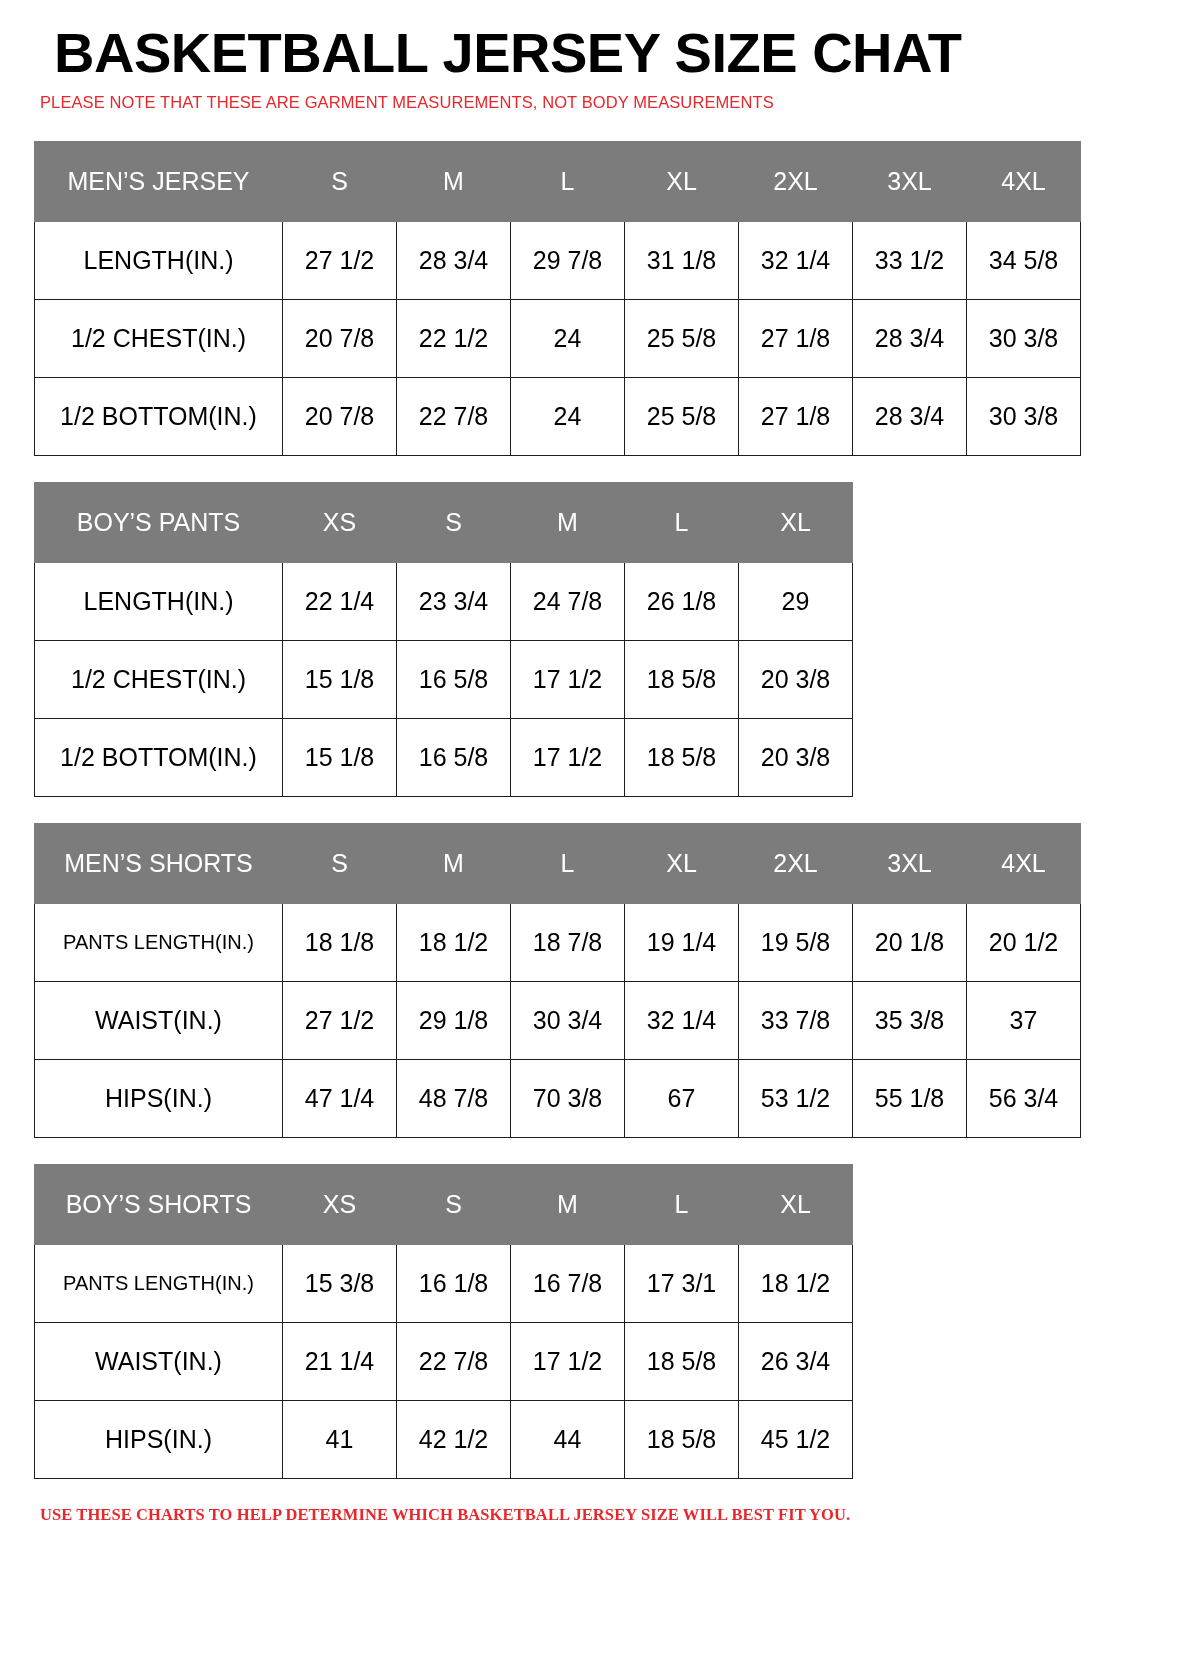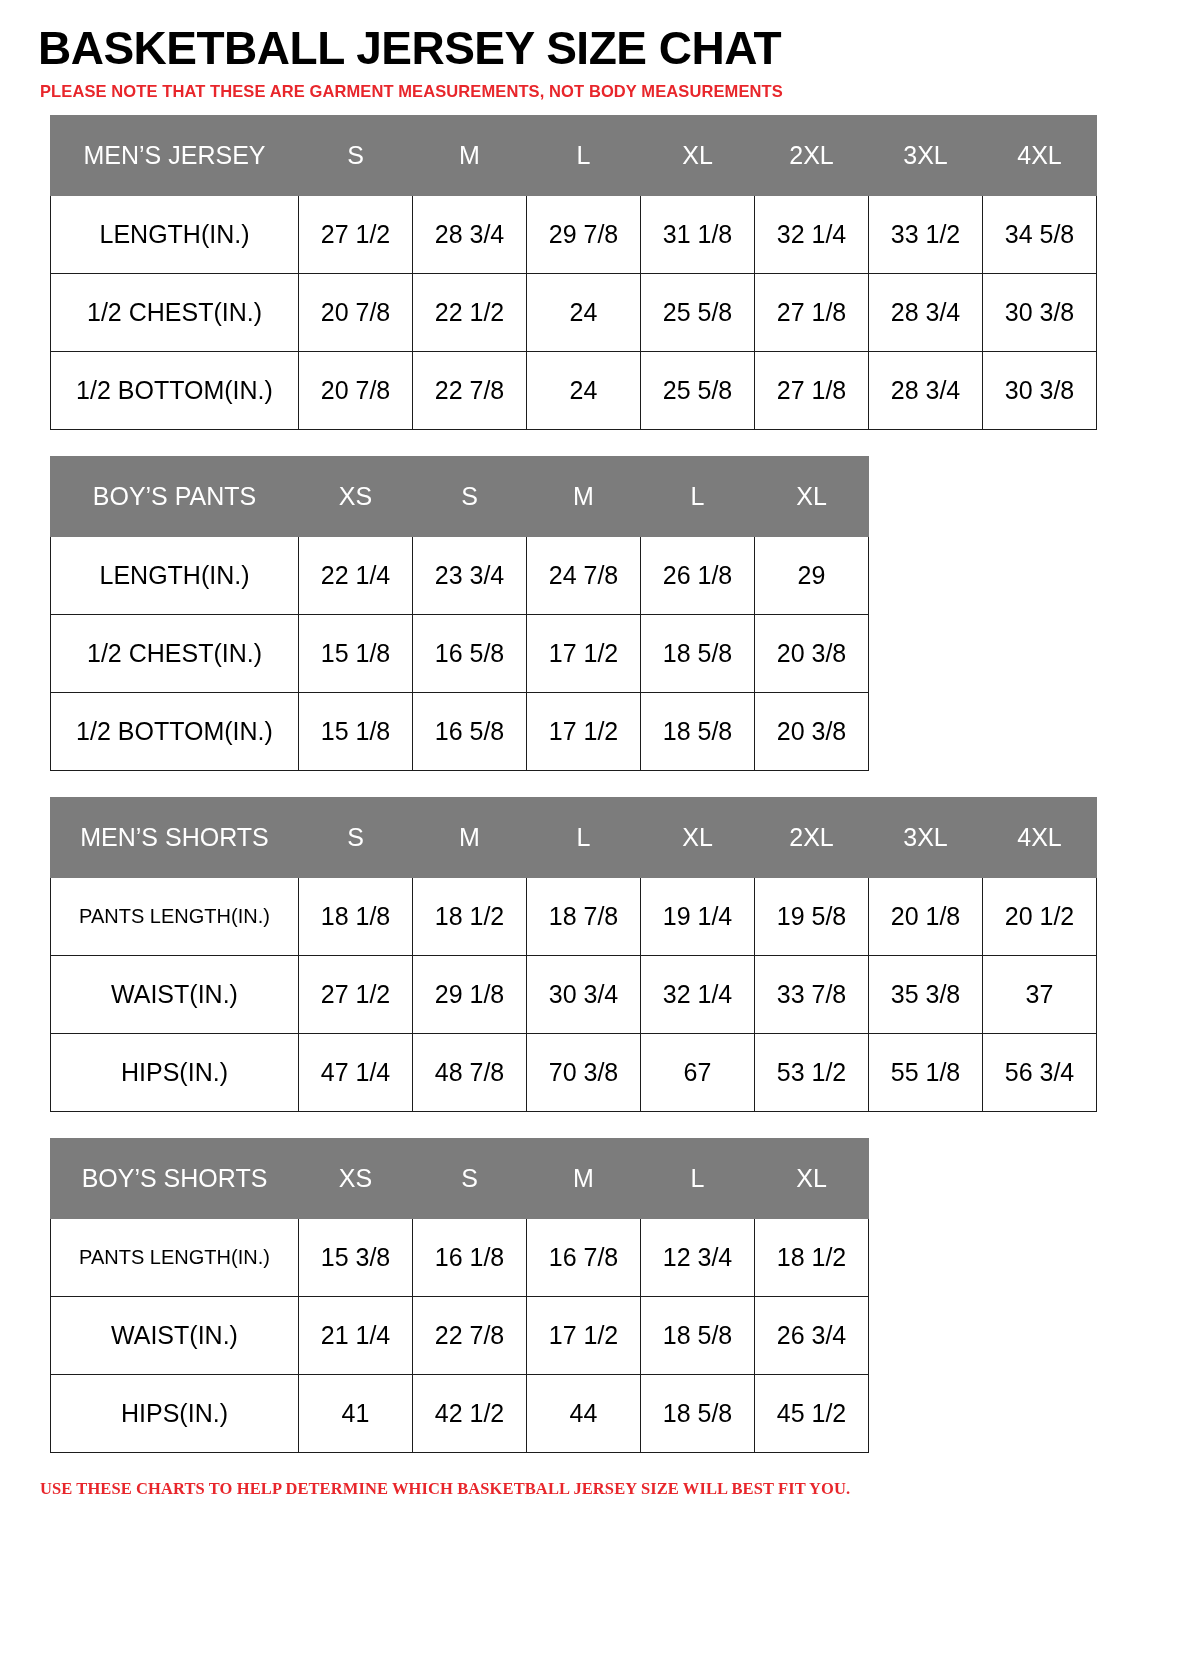--- a/index.html
+++ b/index.html
@@ -15,48 +15,48 @@
     overflow: hidden;
   }
   .page {
     position: relative;
     width: 1200px;
     height: 1679px;
     box-sizing: border-box;
     padding: 18px 34px 0 34px;
   }
   .title {
-    font-size: 46px;
+    font-size: 56px;
     font-weight: bold;
     letter-spacing: -0.5px;
     line-height: 1.05;
     white-space: nowrap;
-    margin: 6px 0 8px 4px;
+    margin: 6px 0 8px 20px;
   }
   .note {
     color: #e8262b;
     font-size: 16.5px;
-    font-weight: bold;
+    font-weight: normal;
     line-height: 1.35;
     max-width: 820px;
-    margin: 0 0 12px 6px;
+    margin: 0 0 28px 6px;
     letter-spacing: 0.1px;
   }
   .footer-note {
     color: #e8262b;
     font-size: 16.5px;
     font-weight: bold;
     letter-spacing: 0.1px;
     margin: 14px 0 0 6px;
     font-family: Liberation Serif, serif;
   }
   table.sz {
     border-collapse: collapse;
     table-layout: fixed;
-    margin: 0 0 26px 16px;
+    margin: 0 0 26px 0;
   }
   table.sz td {
     border: 1px solid #1d1d1d;
     text-align: center;
     vertical-align: middle;
     font-size: 25px;
     height: 78px;
     padding: 2px 4px;
     box-sizing: border-box;
     white-space: nowrap;
@@ -272,21 +272,21 @@
             <td>L</td>
             <td>XL</td>
           </tr>
         </thead>
         <tbody>
           <tr>
             <td class="rowhead two-line">PANTS LENGTH(IN.)</td>
             <td>15  3/8</td>
             <td>16  1/8</td>
             <td>16  7/8</td>
-            <td>12  3/4</td>
+            <td>17  3/1</td>
             <td>18  1/2</td>
           </tr>
           <tr>
             <td class="rowhead">WAIST(IN.)</td>
             <td>21  1/4</td>
             <td>22  7/8</td>
             <td>17  1/2</td>
             <td>18  5/8</td>
             <td>26  3/4</td>
           </tr>

